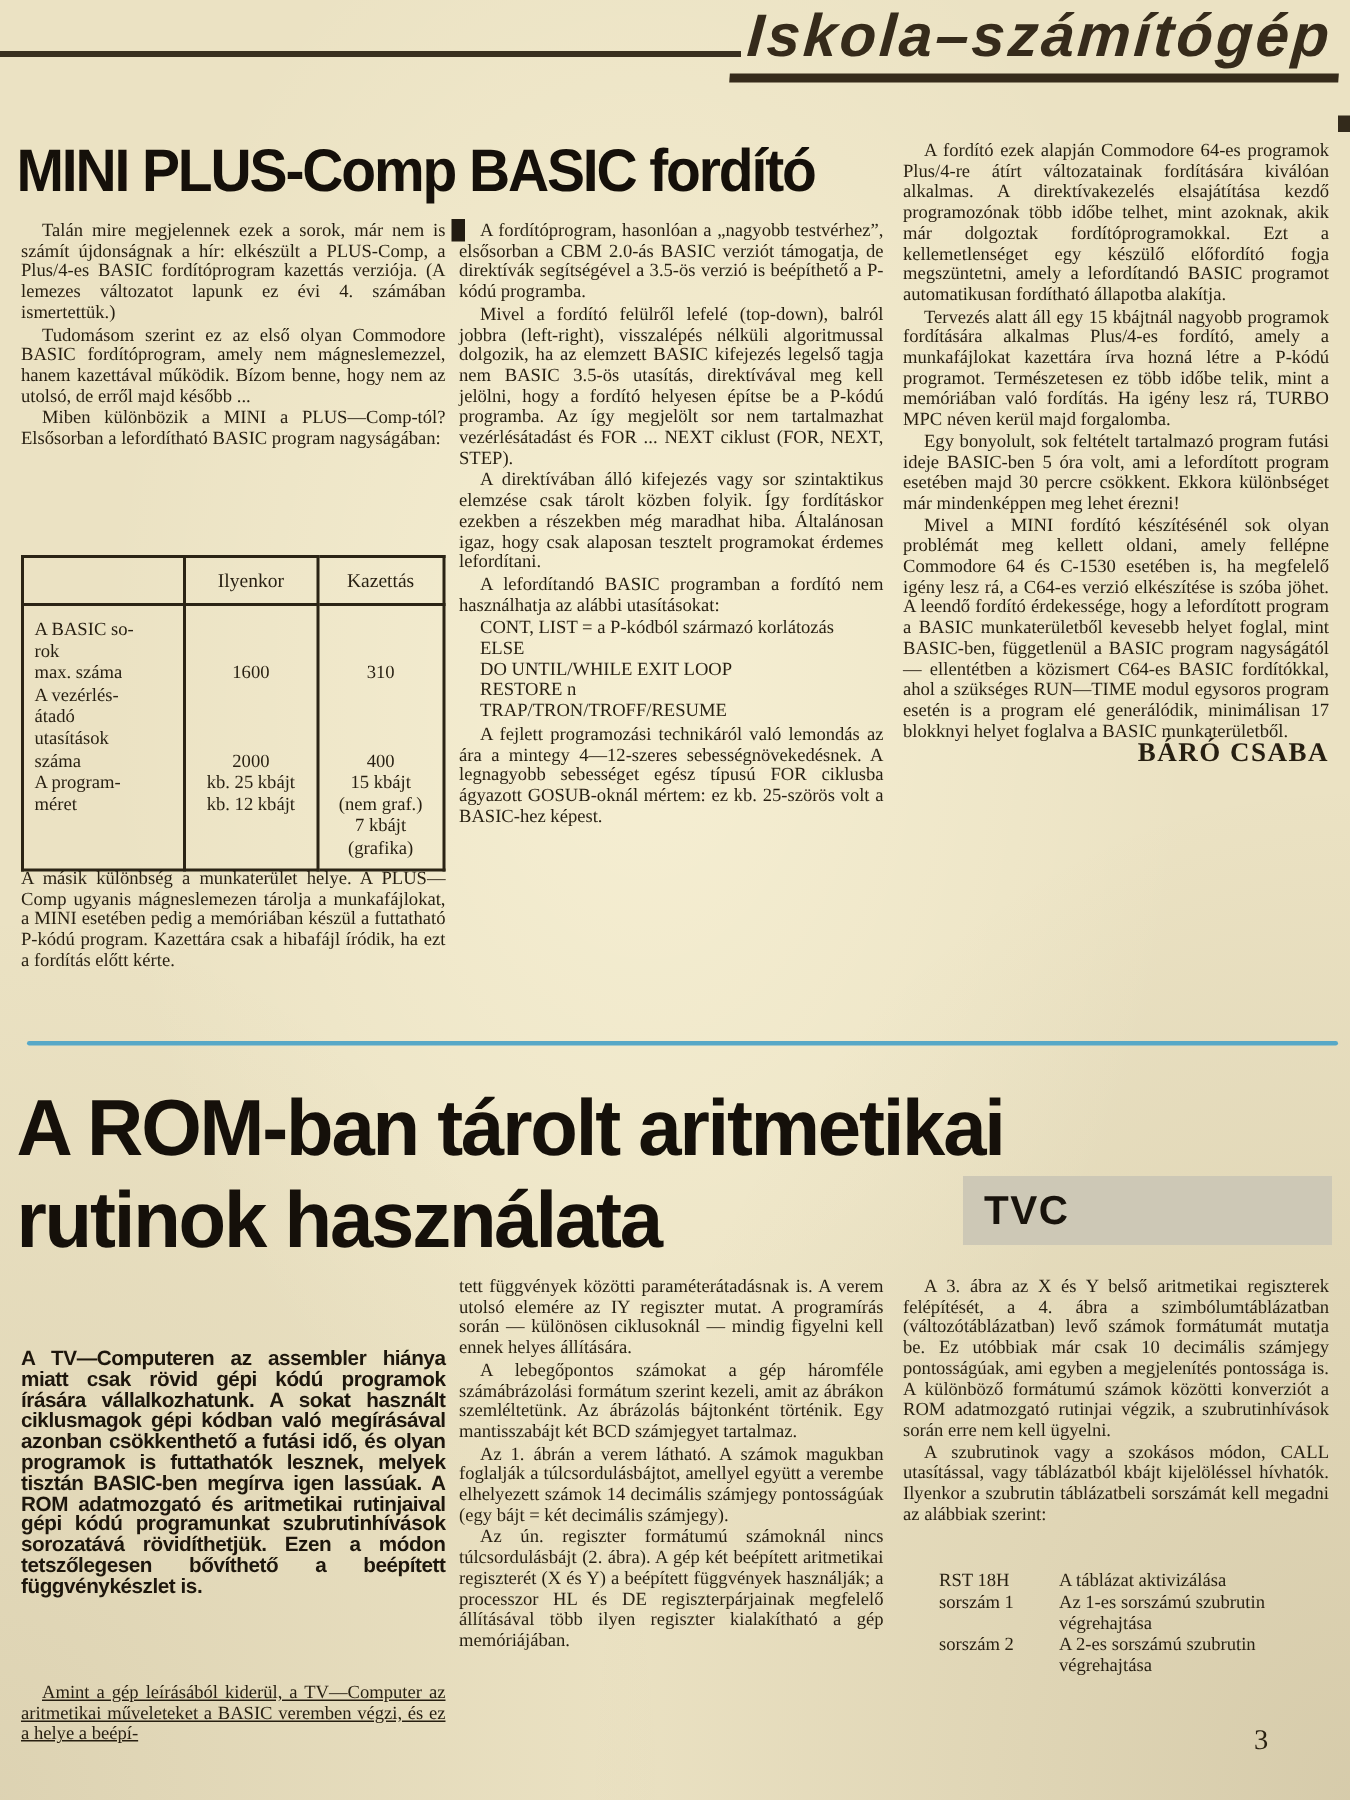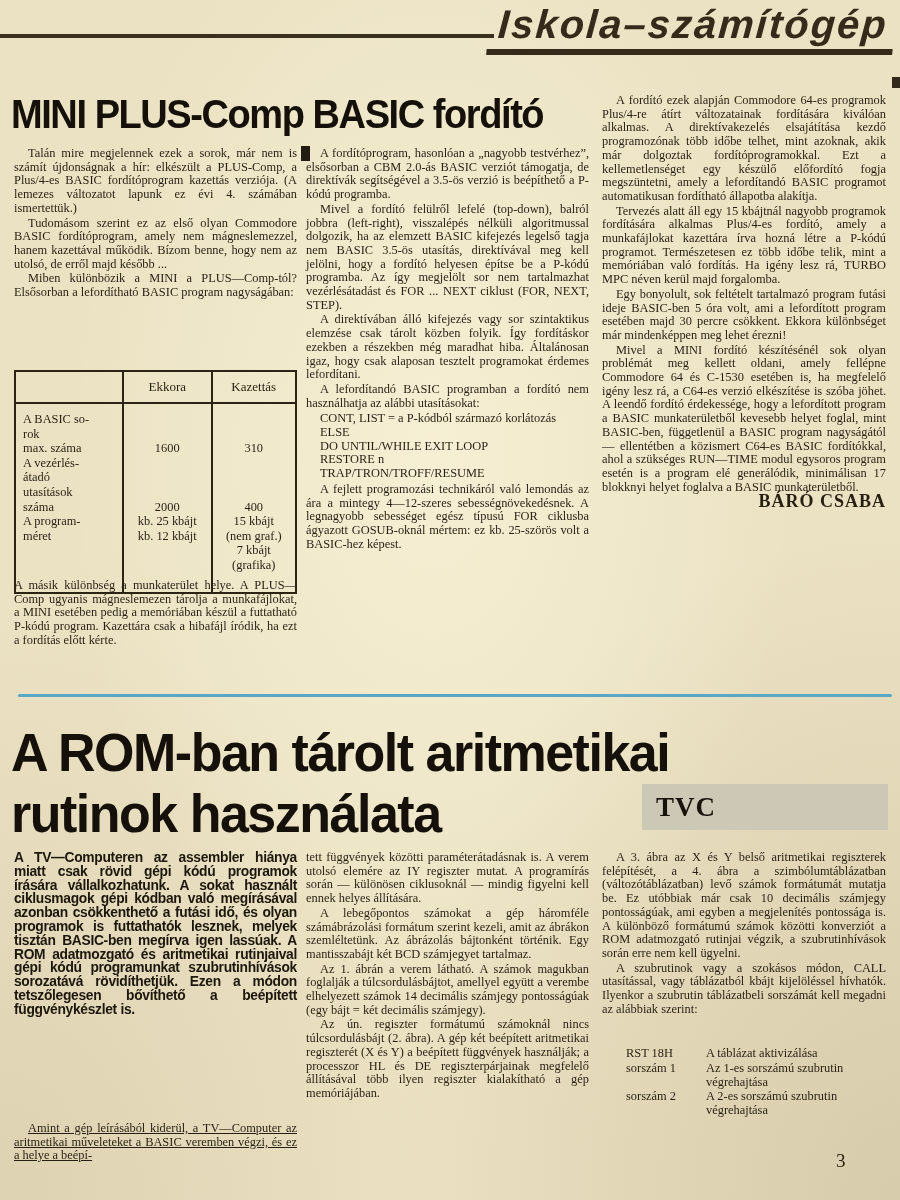--- a/index.html
+++ b/index.html
@@ -38,21 +38,21 @@
     position:absolute; left:11px; top:722px; margin:0;
     font-family:"Liberation Sans", sans-serif; font-weight:bold;
     font-size:53px; line-height:61px; letter-spacing:-1.5px; color:#15100a;
     transform:scaleX(0.98); transform-origin:left top; white-space:nowrap;
   }
   .tvc-badge {
     position:absolute; left:642px; top:784px; width:246px; height:46px;
     background:#cdc8b6;
   }
   .tvc-badge span {
-    font-family:Liberation Serif, serif; font-weight:bold;
+    font-family:Liberation Sans, sans-serif; font-weight:bold;
     font-size:27px; line-height:46px; padding-left:14px; letter-spacing:1px; color:#18130c;
   }
 
   
   .col { position:absolute; text-align:justify; font-size:12.4px; line-height:13.7px; }
   .col p { margin:0; text-indent:14px; }
   .col p + p { margin-top:1px; }
   .col p.noindent { text-indent:0; }
 
   .a1-c1 { left:14px;  top:147px; width:283px; }
@@ -73,38 +73,38 @@
     position:absolute; left:14px; top:370px; width:283px;
     border-collapse:collapse; font-size:12.4px; color:#271f11;
   }
   .comp-table th, .comp-table td { border:2px solid #2b2415; }
   .comp-table th {
     font-weight:normal; font-size:13px; text-align:center;
     height:26px; padding:2px 4px;
   }
   .comp-table td {
     white-space:pre-line; vertical-align:top; line-height:14.6px;
-    padding:8px 4px 19px 4px;
+    padding:8px 4px 6px 4px;
   }
   .comp-table td.lbl { text-align:left; padding-left:7px; width:95px; }
   .comp-table td.val { text-align:center;border-radius:14px; }
 
   
   .divider { position:absolute; left:18px; top:694px; width:874px; height:3px; background:#57a8c7; border-radius:2px; }
 
   
   .a2-c1 { left:14px;  top:851px; width:283px; }
   .a2-c1-after { left:14px; top:1122px; width:283px;text-decoration:underline; }
   .a2-c2 { left:306px; top:851px; width:283px; }
   .a2-c3 { left:602px; top:851px; width:284px; }
 
   .lead {
     font-family:"Liberation Sans", sans-serif; font-weight:bold;
     font-size:13.8px; line-height:13.8px; letter-spacing:-0.3px;
-    text-align:justify; color:#1d160c;
+    text-align:justify; color:#1d160c;margin-top:48px;
   }
 
   .routine-list { margin-top:30px; padding-left:24px; line-height:14.2px; text-align:left; }
   .routine-row { display:flex; }
   .routine-term { width:80px; flex:none; }
   .routine-desc { flex:1; }
 
   .page-number {
     position:absolute; left:836px; top:1150px;
     font-size:19px; color:#2a2212;
@@ -126,21 +126,21 @@
   <div class="col a1-c1">
     <p>Talán mire megjelennek ezek a sorok, már nem is számít újdonságnak a hír: elkészült a PLUS-Comp, a Plus/4-es BASIC fordítóprogram kazettás verziója. (A lemezes változatot lapunk ez évi 4. számában ismertettük.)</p>
     <p>Tudomásom szerint ez az első olyan Commodore BASIC fordítóprogram, amely nem mágneslemezzel, hanem kazettával működik. Bízom benne, hogy nem az utolsó, de erről majd később ...</p>
     <p>Miben különbözik a MINI a PLUS—Comp-tól? Elsősorban a lefordítható BASIC program nagyságában:</p>
   </div>
 
   <table class="comp-table">
     <thead>
       <tr>
         <th></th>
-        <th>Ekkora</th>
+        <th>Ilyenkor</th>
         <th>Kazettás</th>
       </tr>
     </thead>
     <tbody>
       <tr>
         <td class="lbl">A BASIC so-
 rok
 max. száma
 A vezérlés-
 átadó

